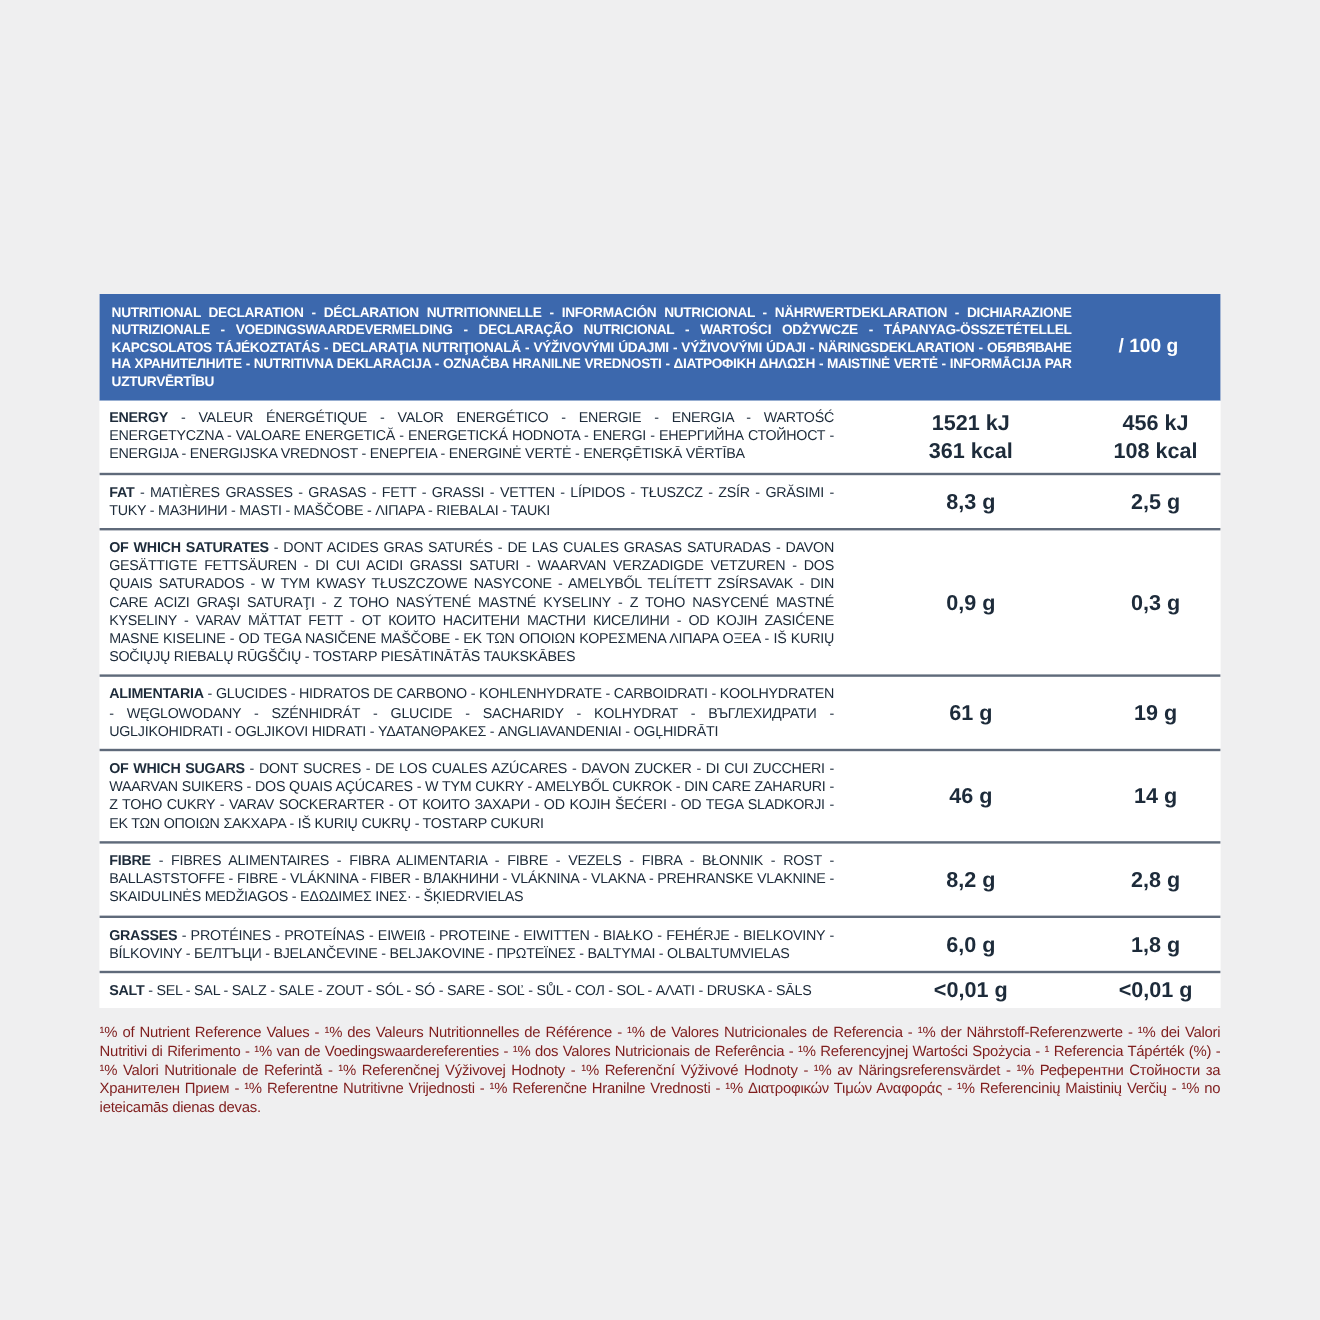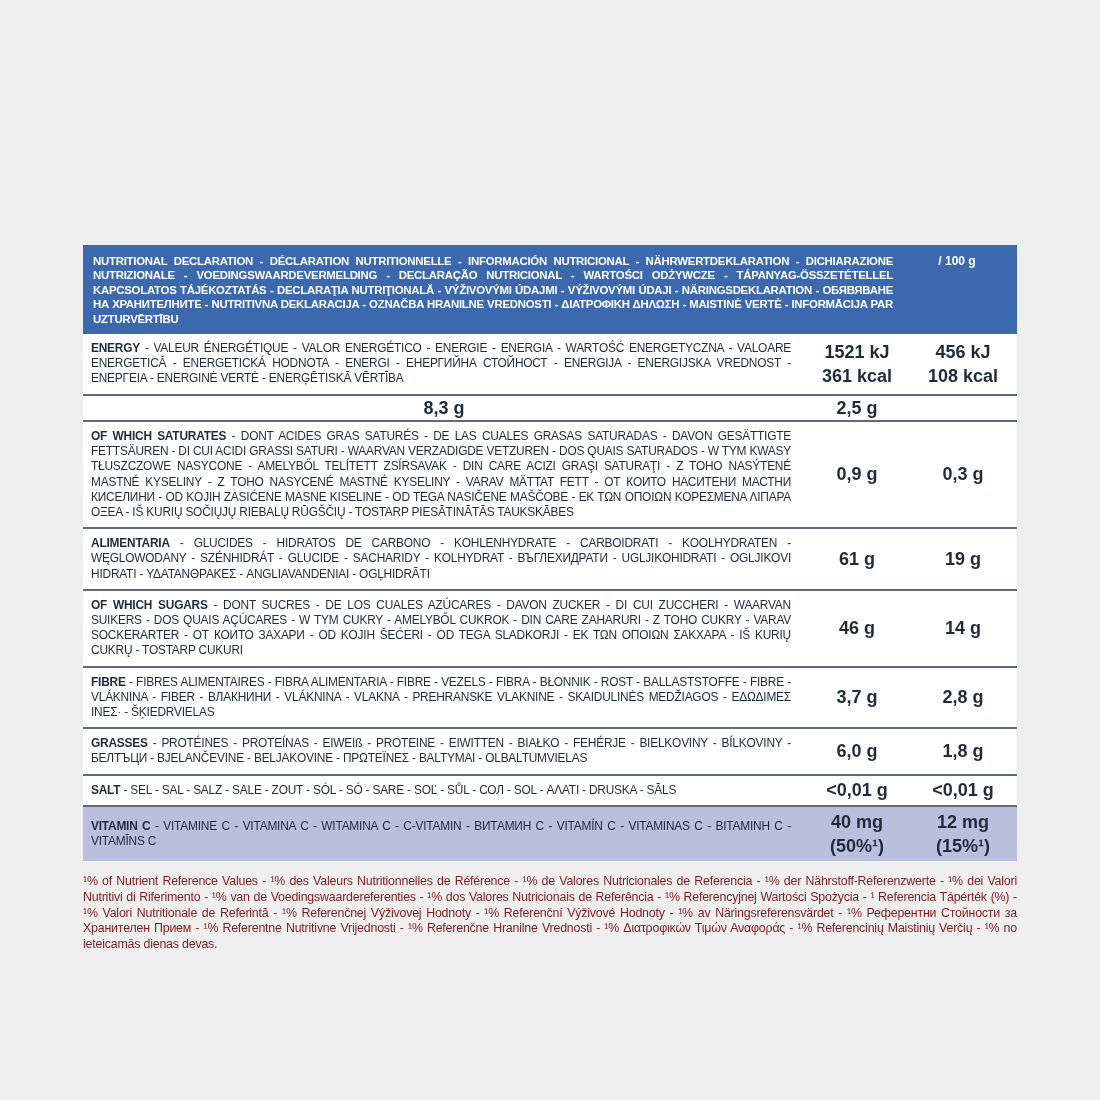--- a/index.html
+++ b/index.html
@@ -33,40 +33,41 @@
     line-height: 14.4px;
     letter-spacing: -0.25px;
     text-align: justify;
     padding-right: 14px;
   }
   .hdr-col {
     width: 100px;
     flex: 0 0 auto;
     display: flex;
     flex-direction: column;
-    justify-content: flex-start;
+    justify-content: center;
     align-items: center;
-    font-size: 12px;
+    font-size: 16px;
     font-weight: bold;
     padding-bottom: 2px;
   }
   .hdr-col .bar-ico {
     margin-bottom: 6px;
     line-height: 0;
   }
   
   .tbl {
     background: #ffffff;
   }
   .row {
     display: grid;
     grid-template-columns: 1fr 104px 108px;
     align-items: center;
     background: #ffffff;
     border-top: 2px solid #5f6a7a;
+    gap: 48px;
   }
   .row.first { border-top: none; }
   .row .lbl {
     font-size: 11.9px;
     line-height: 15.2px;
     letter-spacing: -0.2px;
     color: #1d2b3a;
     text-align: justify;
     padding: 7px 14px 7px 8px;
   }
@@ -109,20 +110,21 @@
 
     <div class="row first">
       <div class="lbl"><b>ENERGY</b><span> - VALEUR ÉNERGÉTIQUE - VALOR ENERGÉTICO - ENERGIE - ENERGIA - WARTOŚĆ ENERGETYCZNA - VALOARE ENERGETICĂ - ENERGETICKÁ HODNOTA - ENERGI - ЕНЕРГИЙНА СТОЙНОСТ - ENERGIJA - ENERGIJSKA VREDNOST - ΕΝΕΡΓΕΙΑ - ENERGINĖ VERTĖ - ENERĢĒTISKĀ VĒRTĪBA</span></div>
       <div class="val">1521 kJ
 361 kcal</div>
       <div class="val">456 kJ
 108 kcal</div>
     </div>
 
     <div class="row">
+      <div class="lbl"><b>FAT</b><span> - MATIÈRES GRASSES - GRASAS - FETT - GRASSI - VETTEN - LÍPIDOS - TŁUSZCZ - ZSÍR - GRĂSIMI - TUKY - МАЗНИНИ - MASTI - MAŠČOBE - ΛΙΠΑΡΑ - RIEBALAI - TAUKI</span></div>
       <div class="val">8,3 g</div>
       <div class="val">2,5 g</div>
     </div>
 
     <div class="row">
       <div class="lbl"><b>OF WHICH SATURATES</b><span> - DONT ACIDES GRAS SATURÉS - DE LAS CUALES GRASAS SATURADAS - DAVON GESÄTTIGTE FETTSÄUREN - DI CUI ACIDI GRASSI SATURI - WAARVAN VERZADIGDE VETZUREN - DOS QUAIS SATURADOS - W TYM KWASY TŁUSZCZOWE NASYCONE - AMELYBŐL TELÍTETT ZSÍRSAVAK - DIN CARE ACIZI GRAŞI SATURAŢI - Z TOHO NASÝTENÉ MASTNÉ KYSELINY - Z TOHO NASYCENÉ MASTNÉ KYSELINY - VARAV MÄTTAT FETT - ОТ КОИТО НАСИТЕНИ МАСТНИ КИСЕЛИНИ - OD KOJIH ZASIĆENE MASNE KISELINE - OD TEGA NASIČENE MAŠČOBE - ΕΚ ΤΩΝ ΟΠΟΙΩΝ ΚΟΡΕΣΜΕΝΑ ΛΙΠΑΡΑ ΟΞΕΑ - IŠ KURIŲ SOČIŲJŲ RIEBALŲ RŪGŠČΙŲ - TOSTARP PIESĀTINĀTĀS TAUKSKĀBES</span></div>
       <div class="val">0,9 g</div>
       <div class="val">0,3 g</div>
     </div>
 
@@ -133,39 +135,34 @@
     </div>
 
     <div class="row">
       <div class="lbl"><b>OF WHICH SUGARS</b><span> - DONT SUCRES - DE LOS CUALES AZÚCARES - DAVON ZUCKER - DI CUI ZUCCHERI - WAARVAN SUIKERS - DOS QUAIS AÇÚCARES - W TYM CUKRY - AMELYBŐL CUKROK - DIN CARE ZAHARURI - Z TOHO CUKRY - VARAV SOCKERARTER - ОТ КОИТО ЗАХАРИ - OD KOJIH ŠEĆERI - OD TEGA SLADKORJI - ΕΚ ΤΩΝ ΟΠΟΙΩΝ ΣΑΚΧΑΡΑ - IŠ KURIŲ CUKRŲ - TOSTARP CUKURI</span></div>
       <div class="val">46 g</div>
       <div class="val">14 g</div>
     </div>
 
     <div class="row">
       <div class="lbl"><b>FIBRE</b><span> - FIBRES ALIMENTAIRES - FIBRA ALIMENTARIA - FIBRE - VEZELS - FIBRA - BŁONNIK - ROST - BALLASTSTOFFE - FIBRE - VLÁKNINA - FIBER - ВЛАКНИНИ - VLÁKNINA - VLAKNA - PREHRANSKE VLAKNINE - SKAIDULINĖS MEDŽIAGOS - ΕΔΩΔΙΜΕΣ ΙΝΕΣ· - ŠĶIEDRVIELAS</span></div>
-      <div class="val">3,7 g</div>
+      <div class="val">8,2 g</div>
       <div class="val">2,8 g</div>
     </div>
 
     <div class="row">
       <div class="lbl"><b>GRASSES</b><span> - PROTÉINES - PROTEÍNAS - EIWEIß - PROTEINE - EIWITTEN - BIAŁKO - FEHÉRJE - BIELKOVINY - BÍLKOVINY - БЕЛТЪЦИ - BJELANČEVINE - BELJAKOVINE - ΠΡΩΤΕΪΝΕΣ - BALTYMAI - OLBALTUMVIELAS</span></div>
       <div class="val">6,0 g</div>
       <div class="val">1,8 g</div>
     </div>
 
     <div class="row">
       <div class="lbl"><b>SALT</b><span> - SEL - SAL - SALZ - SALE - ZOUT - SÓL - SÓ - SARE - SOĽ - SŮL - СОЛ - SOL - ΑΛΑΤΙ - DRUSKA - SĀLS</span></div>
       <div class="val">&lt;0,01 g</div>
       <div class="val">&lt;0,01 g</div>
     </div>
 
-    <div class="row hl">
-      <div class="lbl"><b>VITAMIN C</b><span> - VITAMINE C - VITAMINA C - WITAMINA C - C-VITAMIN - ВИТАМИН C - VITAMÍN C - VITAMINAS C - ΒΙΤΑΜΙΝΗ C - VITAMĪNS C</span></div>
-      <div class="val">40 mg (50%¹)</div>
-      <div class="val">12 mg (15%¹)</div>
-    </div>
 
   </div>
 
   <div class="footnote">¹% of Nutrient Reference Values - ¹% des Valeurs Nutritionnelles de Référence - ¹% de Valores Nutricionales de Referencia - ¹% der Nährstoff-Referenzwerte - ¹% dei Valori Nutritivi di Riferimento - ¹% van de Voedingswaardereferenties - ¹% dos Valores Nutricionais de Referência - ¹% Referencyjnej Wartości Spożycia - ¹ Referencia Tápérték (%) - ¹% Valori Nutritionale de Referintă - ¹% Referenčnej Výživovej Hodnoty - ¹% Referenční Výživové Hodnoty - ¹% av Näringsreferensvärdet - ¹% Референтни Стойности за Хранителен Прием - ¹% Referentne Nutritivne Vrijednosti - ¹% Referenčne Hranilne Vrednosti - ¹% Διατροφικών Τιμών Αναφοράς - ¹% Referencinių Maistinių Verčių - ¹% no ieteicamās dienas devas.</div>
 
 </div>
 
 </body></html>

